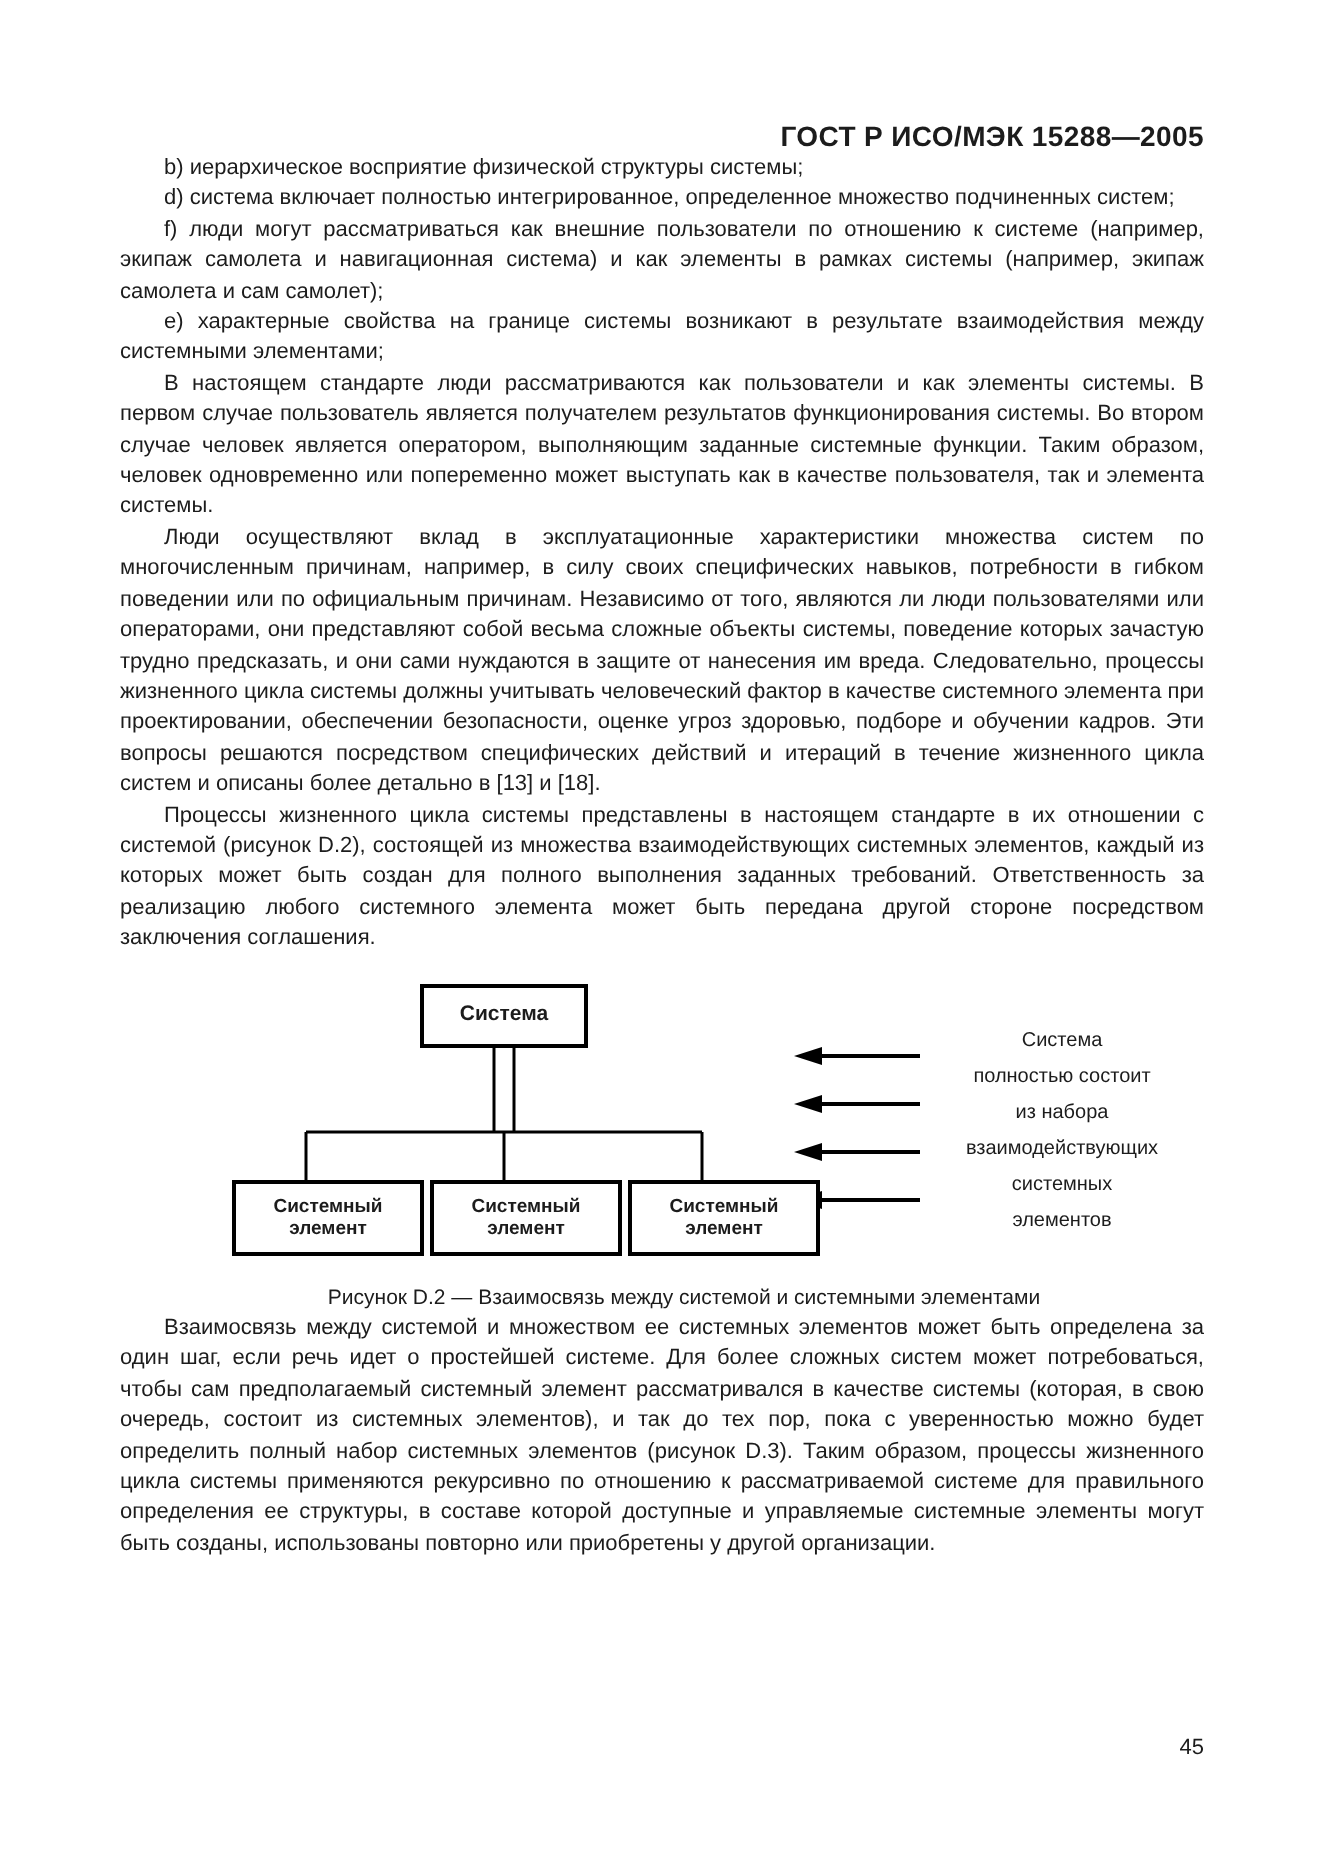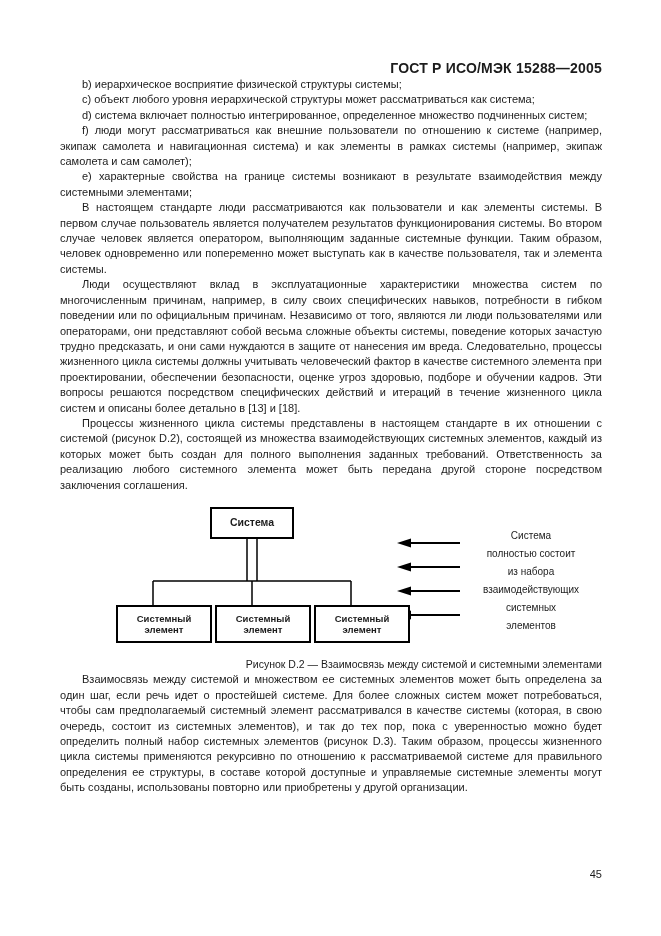--- a/index.html
+++ b/index.html
@@ -39,38 +39,37 @@
   .elem-box.e1 { left:45px; }
   .elem-box.e2 { left:144px; }
   .elem-box.e3 { left:243px; }
   .side-note {
     position:absolute; left:405px; top:20px; width:132px;
     font-size:10px; line-height:18px; text-align:center; text-indent:0;
   }
   .side-note div { white-space:nowrap; }
 
   .fig-caption {
-    text-align:right; font-size:10.5px; margin-top:10px; text-indent:0;
+    text-align:center; font-size:10.5px; margin-top:10px; text-indent:0;
   }
   .closing { margin-top:12px; }
 
   .page-number {
     position:absolute; top:868px; right:59px; font-size:11px;
   }
 </style>
 </head>
 <body>
 
 <div class="page">
 
   <div class="doc-header">ГОСТ Р ИСО/МЭК 15288—2005</div>
 
   <div class="content">
     <p>b) иерархическое восприятие физической структуры системы;</p>
-    <p>c) объект любого уровня иерархической структуры может рассматриваться как система;</p>
     <p>d) система включает полностью интегрированное, определенное множество подчиненных систем;</p>
     <p>f) люди могут рассматриваться как внешние пользователи по отношению к системе (например, экипаж самолета и навигационная система) и как элементы в рамках системы (например, экипаж самолета и сам самолет);</p>
     <p>e) характерные свойства на границе системы возникают в результате взаимодействия между системными элементами;</p>
     <p>В настоящем стандарте люди рассматриваются как пользователи и как элементы системы. В первом случае пользователь является получателем результатов функционирования системы.  Во втором случае человек является оператором, выполняющим заданные системные функции. Таким образом, человек одновременно или попеременно может выступать как в качестве пользователя, так и элемента системы.</p>
     <p>Люди осуществляют вклад в эксплуатационные характеристики множества систем по многочисленным причинам, например, в силу своих специфических навыков, потребности в гибком поведении или по официальным причинам. Независимо от того, являются ли люди пользователями или операторами, они представляют собой весьма сложные объекты системы, поведение которых зачастую трудно предсказать, и они сами нуждаются в защите от нанесения им вреда. Следовательно, процессы жизненного цикла системы должны учитывать человеческий фактор в качестве системного элемента при проектировании, обеспечении безопасности, оценке угроз здоровью, подборе и обучении кадров. Эти вопросы решаются посредством специфических действий и итераций в течение жизненного цикла систем и описаны более детально в [13] и [18].</p>
     <p>Процессы жизненного цикла системы представлены в настоящем стандарте в их отношении с системой (рисунок D.2), состоящей из множества взаимодействующих системных элементов, каждый из которых может быть создан для полного выполнения заданных требований. Ответственность за реализацию любого системного элемента может быть передана другой стороне посредством заключения соглашения.</p>
 
     <div class="figure">
       <svg width="542" height="150" viewBox="0 0 542 150">
 

